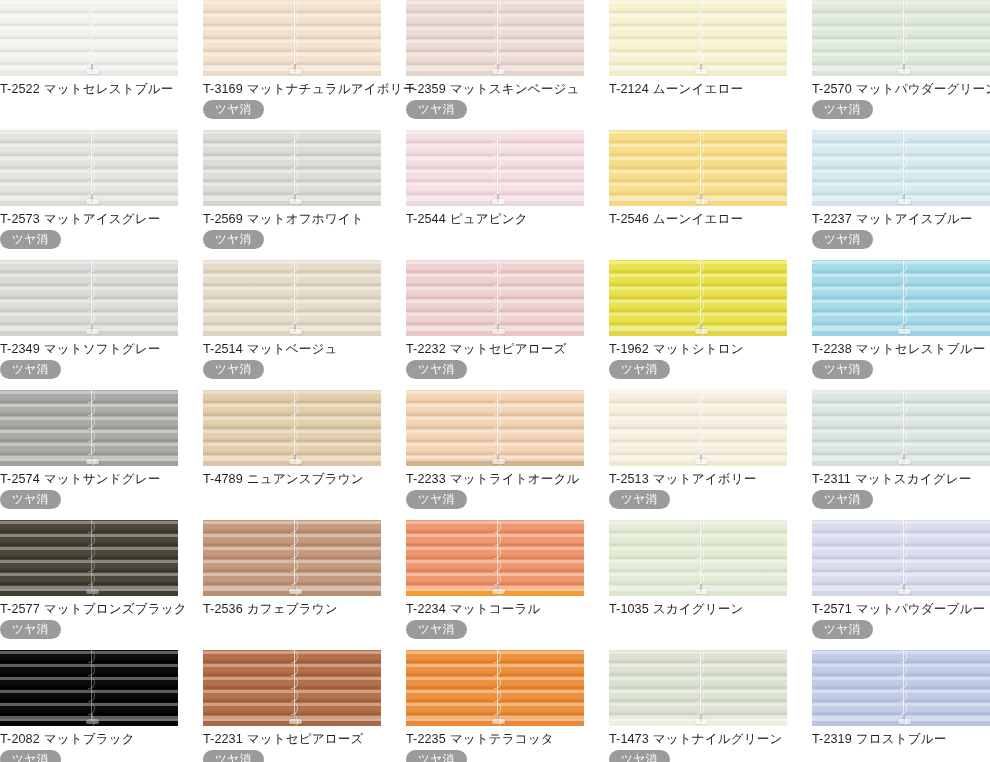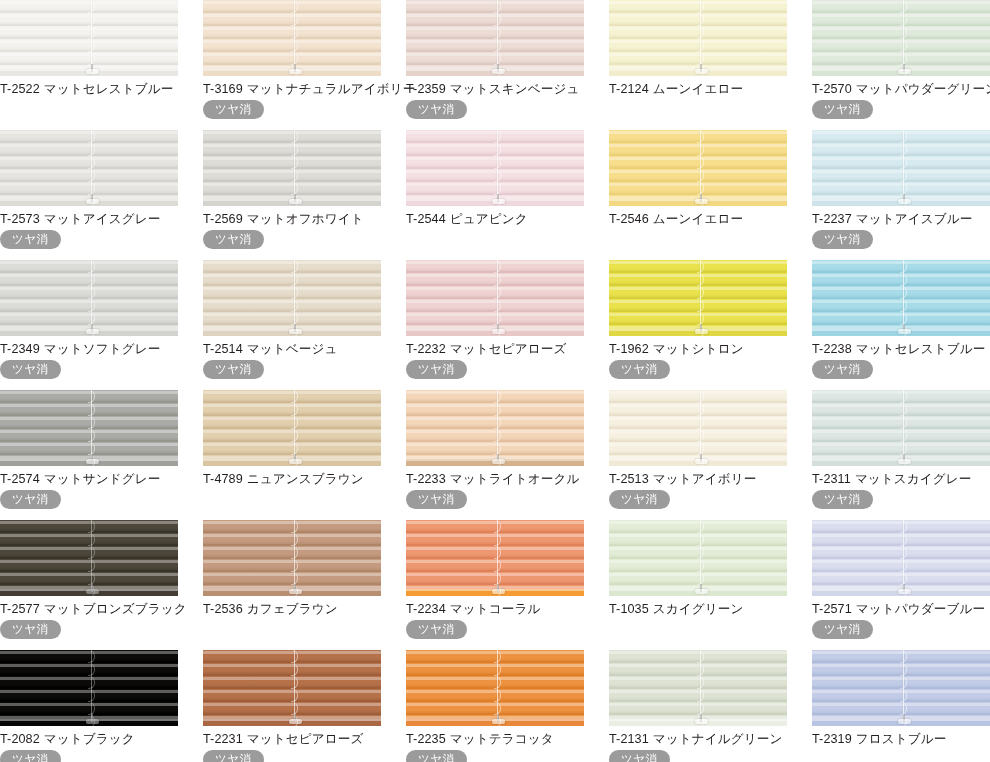--- a/index.html
+++ b/index.html
@@ -1532,21 +1532,21 @@
           <i></i>
           <b style="top: 0px;"></b>
           <b style="top: 13px;"></b>
           <b style="top: 26px;"></b>
           <b style="top: 39px;"></b>
           <b style="top: 52px;"></b>
           <b style="top: 65px;"></b>
         </div>
         <div class="tiltstem"></div>
         <div class="tilt"></div>
-      </div><div class="caption"><span class="code">T-2131</span><span class="cname">マットナイルグリーン</span></div><div class="badge">ツヤ消</div></div>
+      </div><div class="caption"><span class="code">T-1473</span><span class="cname">マットナイルグリーン</span></div><div class="badge">ツヤ消</div></div>
     <div class="swatch-cell">
       <div class="blind" style="background: rgb(194, 204, 230);">
         <div class="slats">
           <div class="slat" style="top: 0px;">
             <div class="face" style="background: linear-gradient(rgb(194, 204, 230) 0%, rgb(194, 204, 230) 62%, rgb(174, 187, 219) 100%);"></div>
             <div class="hi"></div>
             <div class="edge" style="background: rgb(174, 187, 219);"></div>
           </div>
           <div class="slat" style="top: 13px;">
             <div class="face" style="background: linear-gradient(rgb(194, 204, 230) 0%, rgb(194, 204, 230) 62%, rgb(174, 187, 219) 100%);"></div>

